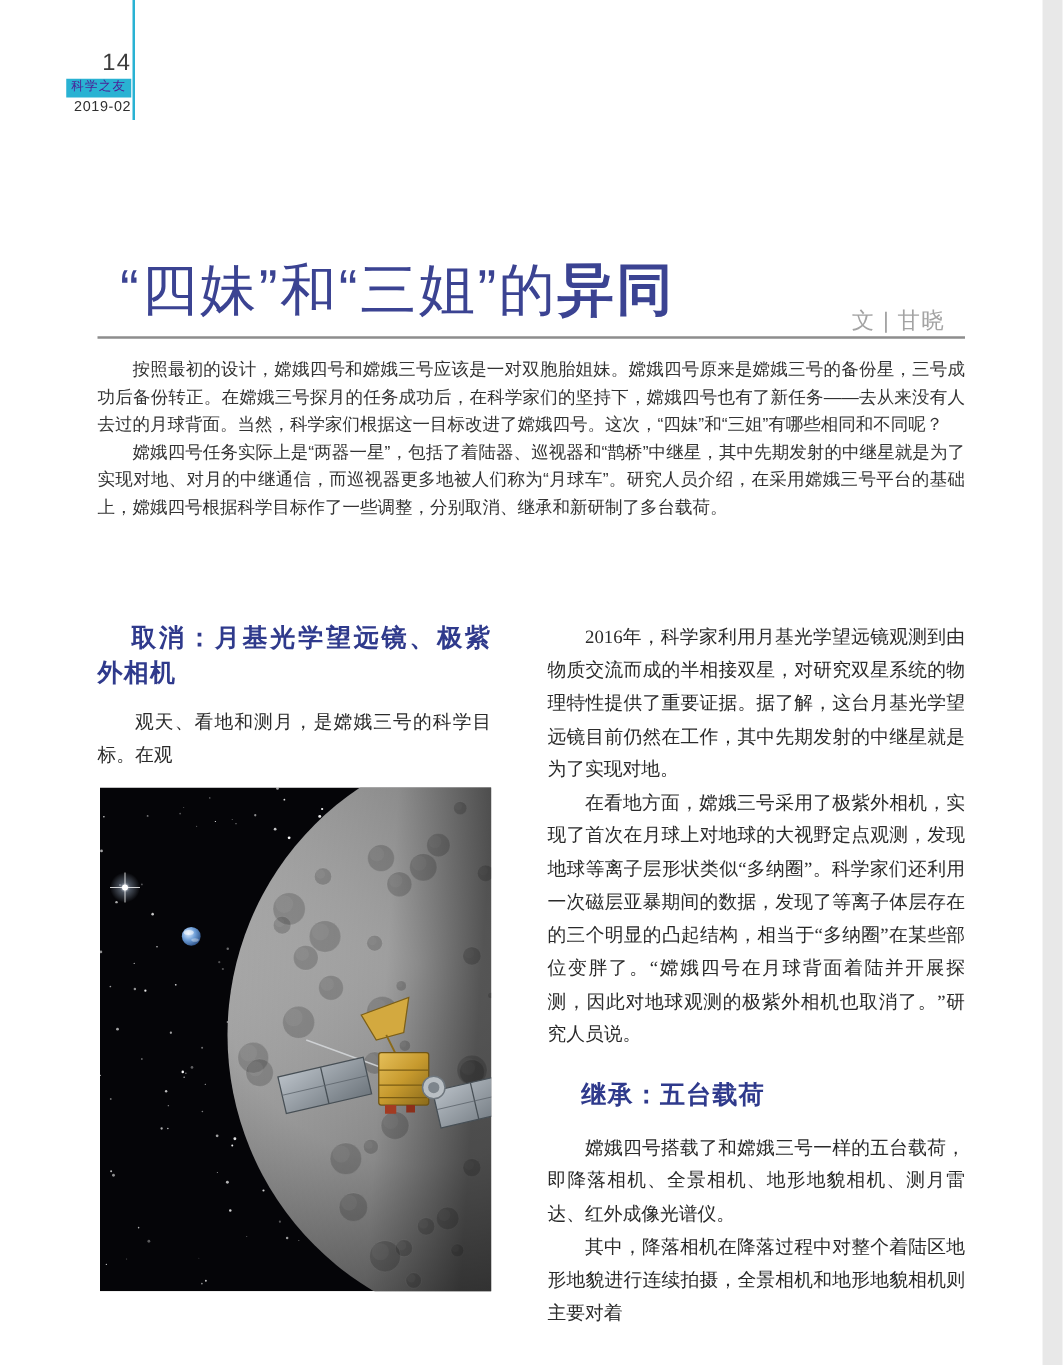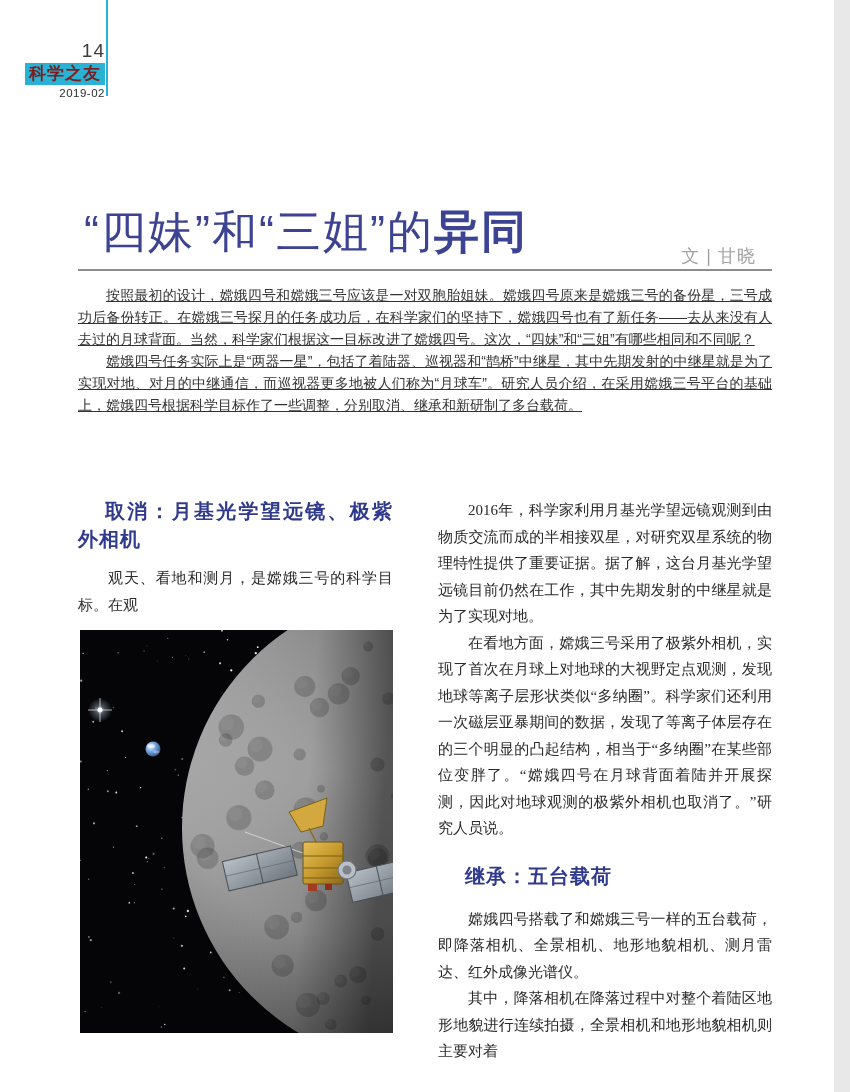--- a/index.html
+++ b/index.html
@@ -9,31 +9,31 @@
     width:834px;height:1092px;
     background:#ffffff;
     overflow:hidden;
     font-family:"Liberation Sans","DejaVu Sans",sans-serif;
     color:#2e2e2e;
   }
   
   .issue-line{position:absolute;left:106px;top:0;width:2px;height:96px;background:#29b2d3;}
   .pageinfo{position:absolute;left:0;top:41px;width:105px;text-align:right;line-height:1;}
   .page-num{font-size:19px;color:#3c3c3c;letter-spacing:1px;}
-  .mag-badge{display:inline-block;background:#29b2d3;color:#7f1d1d;font-size:17px;padding:2px 4px 3px 4px;margin-top:3px;letter-spacing:1px;font-weight:bold;}
+  .mag-badge{display:inline-block;background:#29b2d3;color:#4c1d95;font-size:10px;padding:2px 4px 3px 4px;margin-top:3px;letter-spacing:1px;}
   .issue-no{font-size:11.5px;color:#2f2f2f;margin-top:3px;letter-spacing:.5px;margin-left:24px;}
   
-  .title{position:absolute;left:84px;top:174px;font-size:45px;line-height:1.25;color:#3b4392;letter-spacing:2px;white-space:nowrap;}
+  .title{position:absolute;left:96px;top:174px;font-size:45px;line-height:1.25;color:#3b4392;letter-spacing:2px;white-space:nowrap;}
   .title .t-reg{font-weight:400;}
   .title .t-bold{font-weight:bold;}
   .byline{position:absolute;right:78px;top:244px;font-size:18px;color:#a3a3a3;letter-spacing:1px;}
   .title-rule{position:absolute;left:78px;top:269px;width:694px;height:2px;background:#8d8d8d;}
   
   .intro{position:absolute;left:78px;top:284px;width:694px;font-size:14px;line-height:22px;color:#333;text-align:justify;}
-  .intro p{margin:0;text-indent:2em;text-decoration:underline;}
+  .intro p{margin:0;text-indent:2em;}
   
   .columns{position:absolute;left:78px;top:497px;width:694px;display:flex;}
   .col-left{width:315px;margin-right:45px;}
   .col-right{width:334px;}
   .col-heading{
     font-size:20px;line-height:28px;color:#2f3a8c;font-weight:bold;
     letter-spacing:1px;text-indent:1.35em;margin:0 0 12px 0;text-align:justify;
   }
   .col-right .col-heading{margin-top:20px;margin-bottom:16px;}
   .body-serif{

